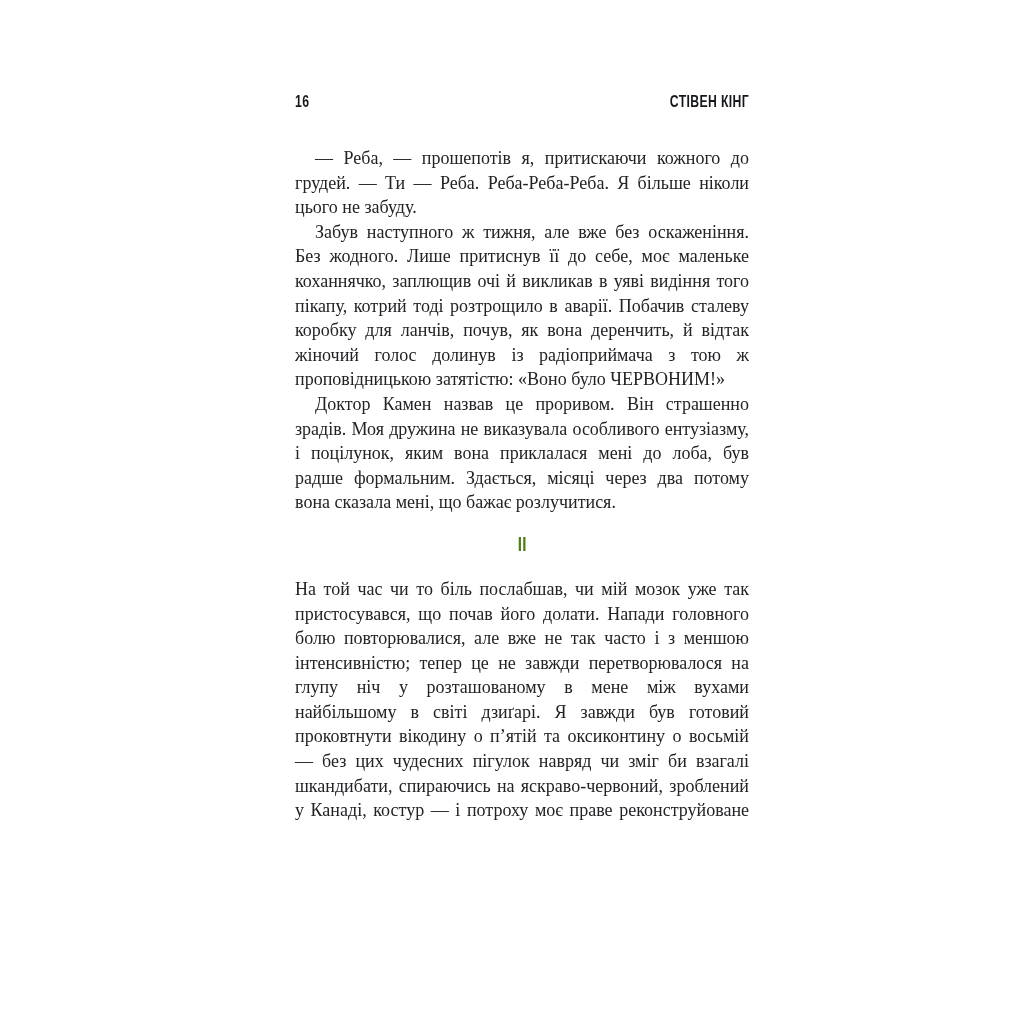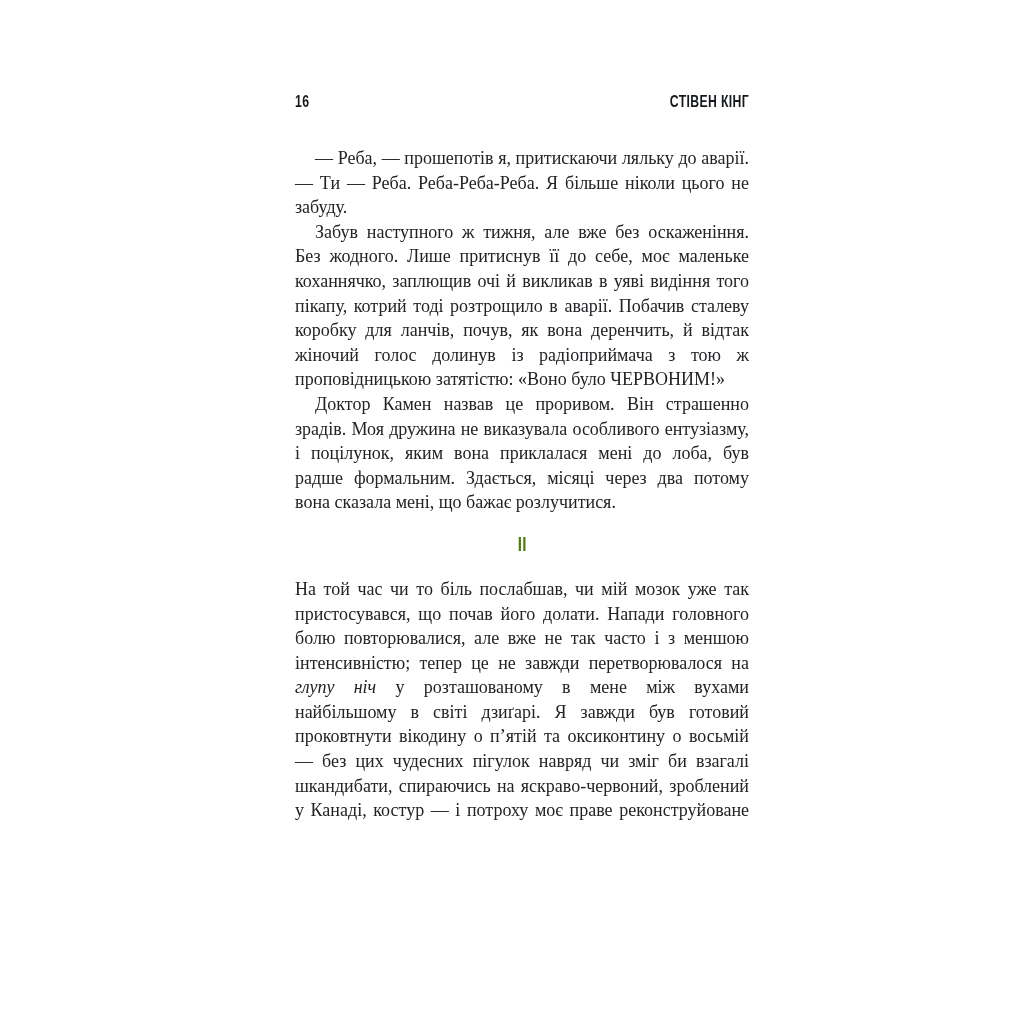--- a/index.html
+++ b/index.html
@@ -55,21 +55,21 @@
     font-family: "Liberation Sans", sans-serif;
     font-weight: 700;
     font-size: 21px;
     color: #4d7c0f;
     margin-top: 16px;
     margin-bottom: 20px;
     line-height: 26px;
   }
   .section-heading .cond { transform-origin: center center; }
 
-  .italic { font-style: italic; }
+  .italic { }
 
   sup.fn-ref {
     font-size: 11px;
     line-height: 0;
     vertical-align: super;
   }
 
   .footnote-block {
     position: absolute;
     left: 295px;
@@ -102,21 +102,21 @@
 
 <div class="page">
   <div class="content">
 
     <div class="running-header">
       <span class="page-number"><span class="cond">16</span></span>
       <span class="author"><span class="cond">СТІВЕН КІНГ</span></span>
     </div>
 
     <div class="body-text">
-      <p class="para">— Реба, — прошепотів я, притискаючи ляльку до аварії. — Ти — Реба. Реба-Реба-Реба. Я більше ніколи цього не забуду.</p>
+      <p class="para">— Реба, — прошепотів я, притискаючи кожного до грудей. — Ти — Реба. Реба-Реба-Реба. Я більше ніколи цього не забуду.</p>
       <p class="para">Забув наступного ж тижня, але вже без оскаженіння. Без жодного. Лише притиснув її до себе, моє маленьке коханнячко, заплющив очі й викликав в уяві видіння того пікапу, котрий тоді розтрощило в аварії. Побачив сталеву коробку для ланчів, почув, як вона деренчить, й відтак жіночий голос долинув із радіоприймача з тою ж проповідницькою затятістю: «Воно було ЧЕРВОНИМ!»</p>
       <p class="para">Доктор Камен назвав це проривом. Він страшенно зрадів. Моя дружина не виказувала особливого ентузіазму, і поцілунок, яким вона приклалася мені до лоба, був радше формальним. Здається, місяці через два потому вона сказала мені, що бажає розлучитися.</p>
 
       <div class="section-heading"><span class="cond">II</span></div>
 
       <p class="para no-indent"><span>На той час чи то біль послабшав, чи мій мозок уже так пристосувався, що почав його долати. Напади головного болю повторювалися, але вже не так часто і з меншою інтенсивністю; тепер це не завжди перетворювалося на </span><span class="italic">глупу ніч</span><span> у розташованому в мене між вухами найбільшому в світі дзиґарі. Я завжди був готовий проковтнути вікодину о п’ятій та оксиконтину о восьмій — без цих чудесних пігулок навряд чи зміг би взагалі шкандибати, спираючись на яскраво-червоний, зроблений у Канаді, костур — і потроху моє праве реконструйоване стегно почало відживати.</span></p>
 
     </div>
   </div>
 

